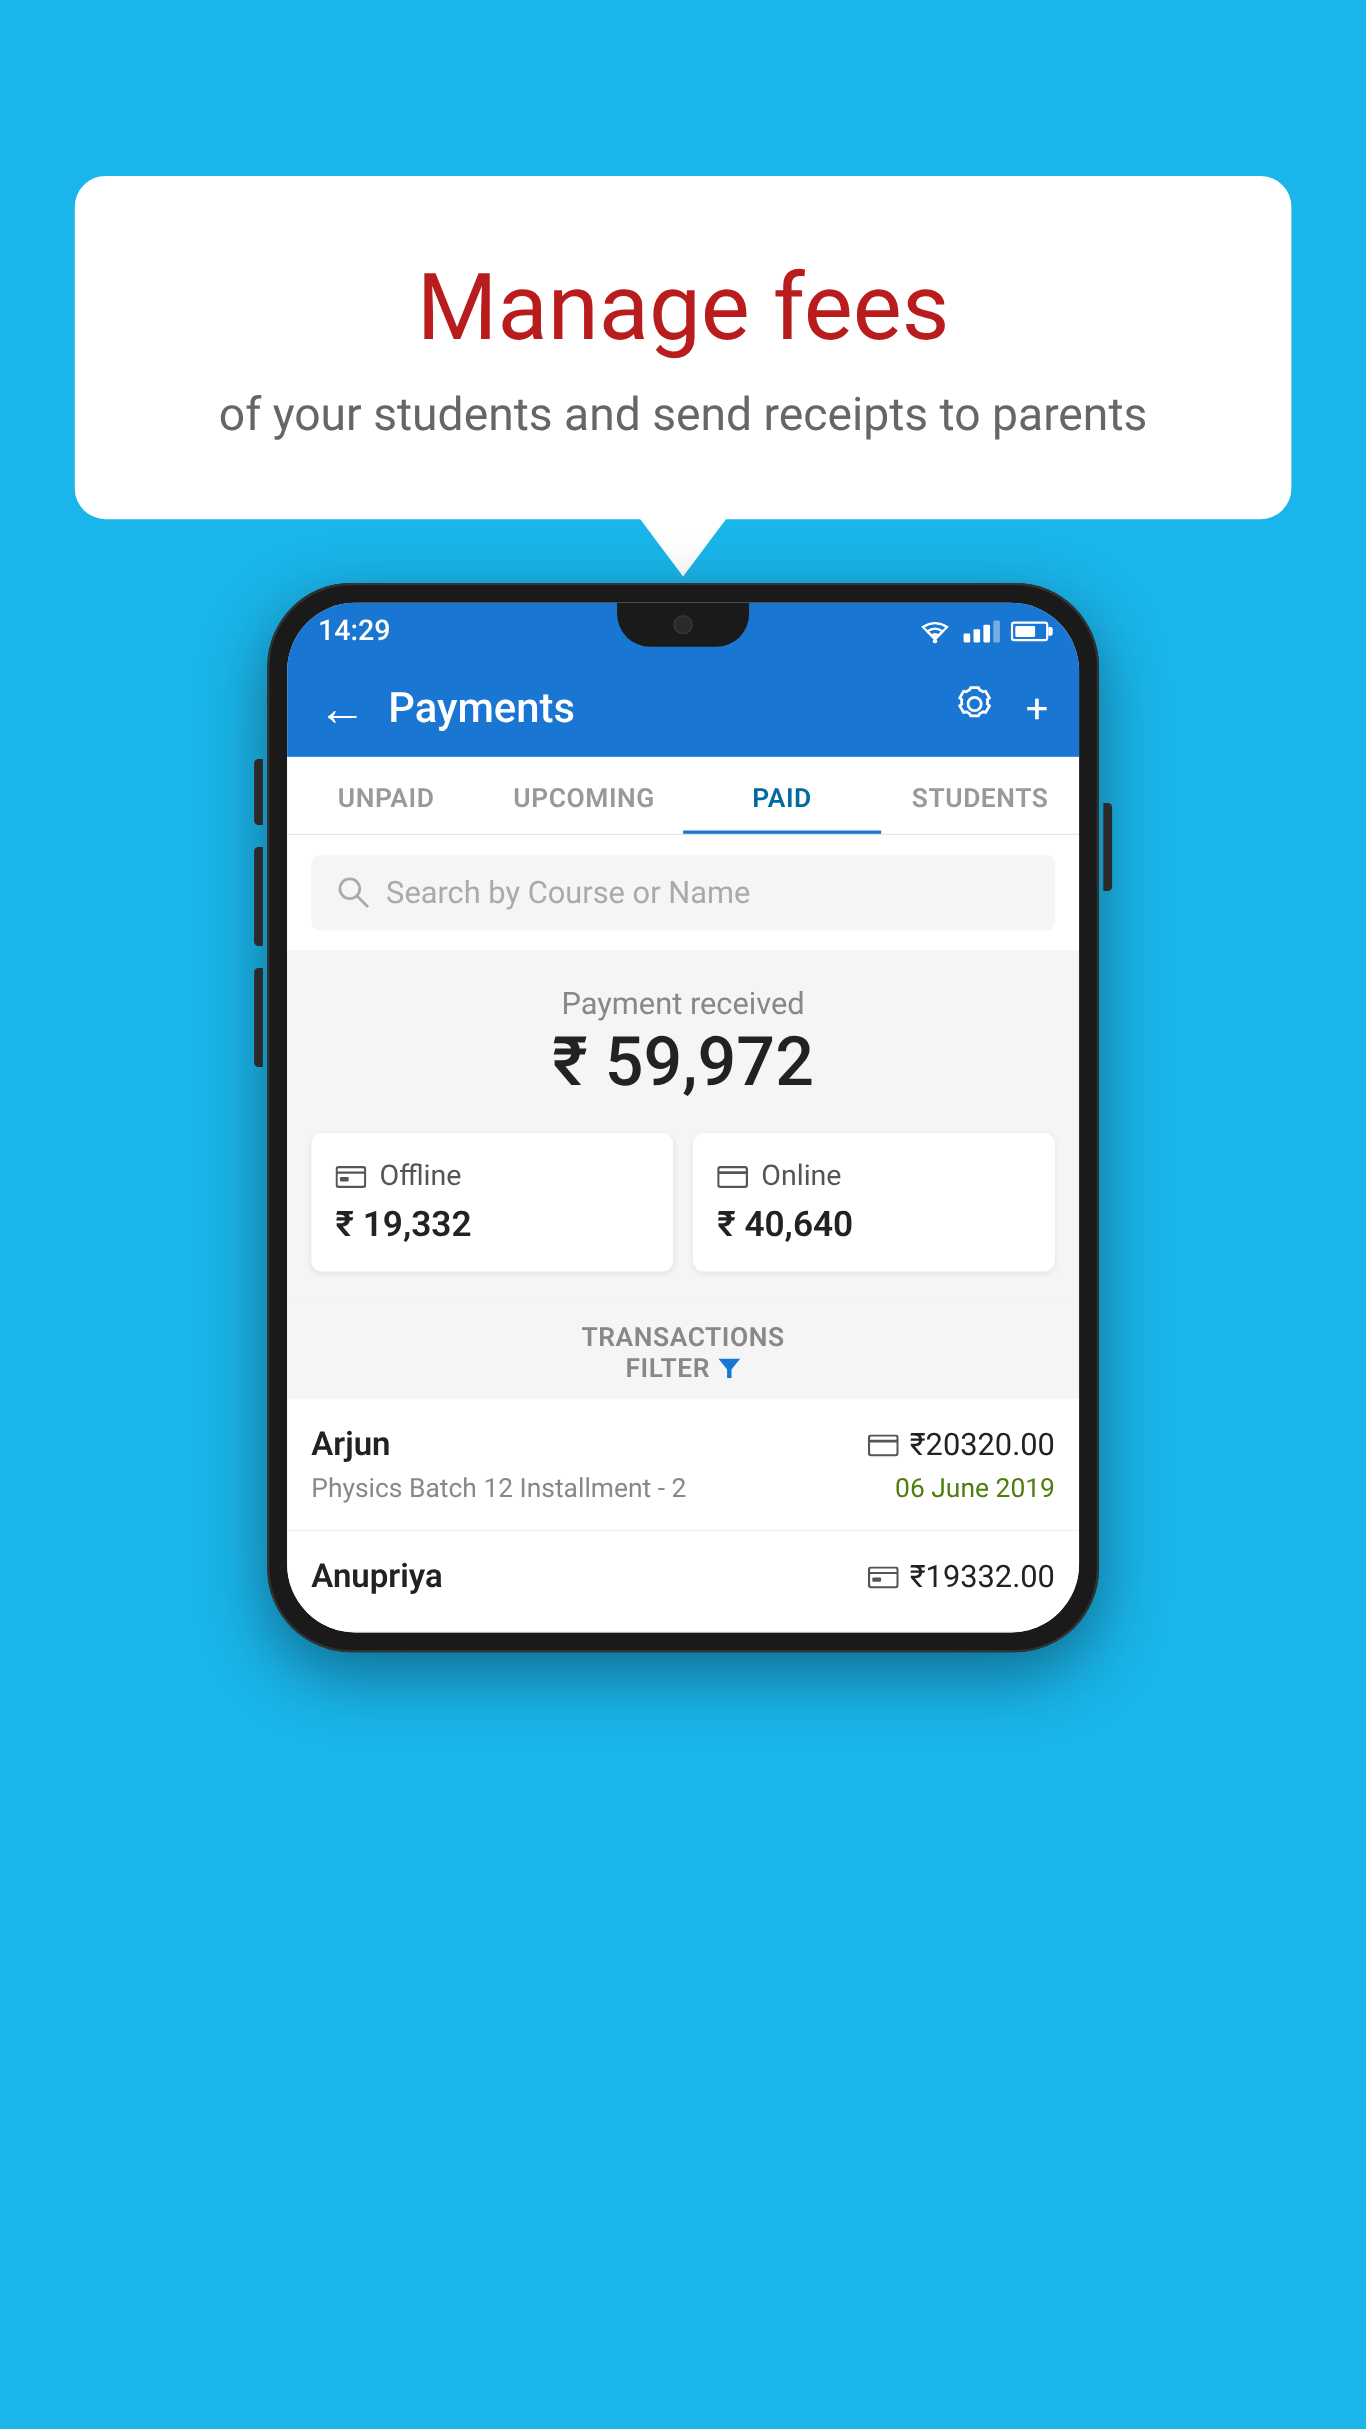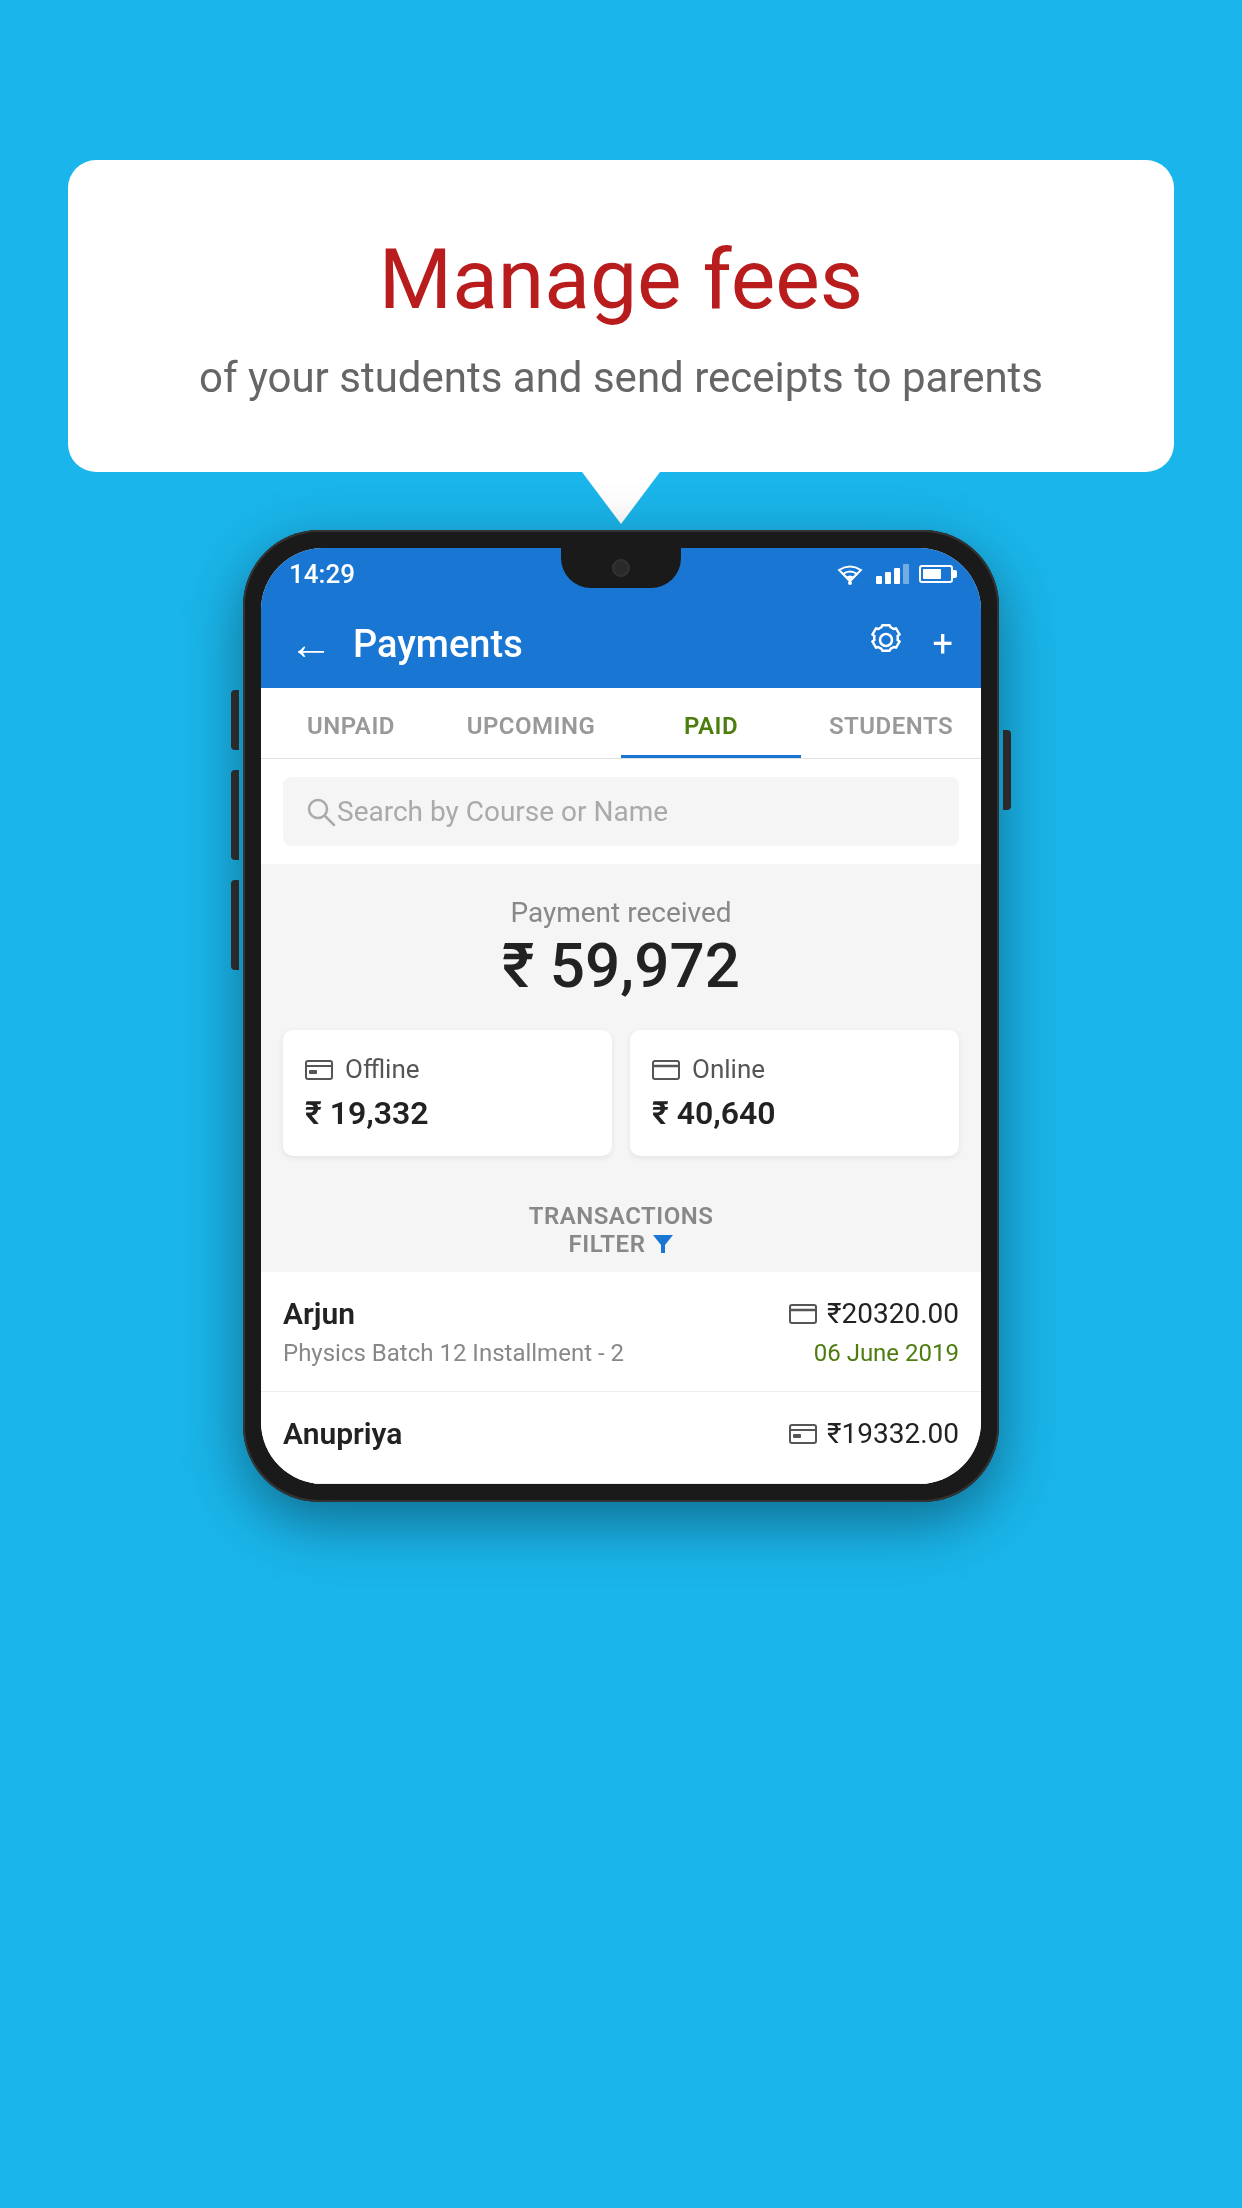--- a/index.html
+++ b/index.html
@@ -219,21 +219,21 @@
       padding: 24px 0 18px;
       font-size: 24px;
       font-weight: 600;
       color: #999;
       cursor: pointer;
       position: relative;
       letter-spacing: 0.5px;
     }
 
     .tab.active {
-      color: #4d7c0f;
+      color: #0369a1;
     }
 
     .tab.active::after {
       content: '';
       position: absolute;
       bottom: 0;
       left: 0;
       right: 0;
       height: 3px;
       background: #1976d2;
@@ -242,22 +242,22 @@
     
     .search-container {
       background: white;
       padding: 18px 22px;
     }
 
     .search-bar {
       background: #f5f5f5;
       border-radius: 8px;
       display: flex;
-      align-items: center;
       padding: 18px 22px;
+      gap: 14px;
     }
 
     .search-placeholder {
       font-size: 28px;
       color: #aaa;
     }
 
     
     .payment-summary {
       background: #f5f5f5;

